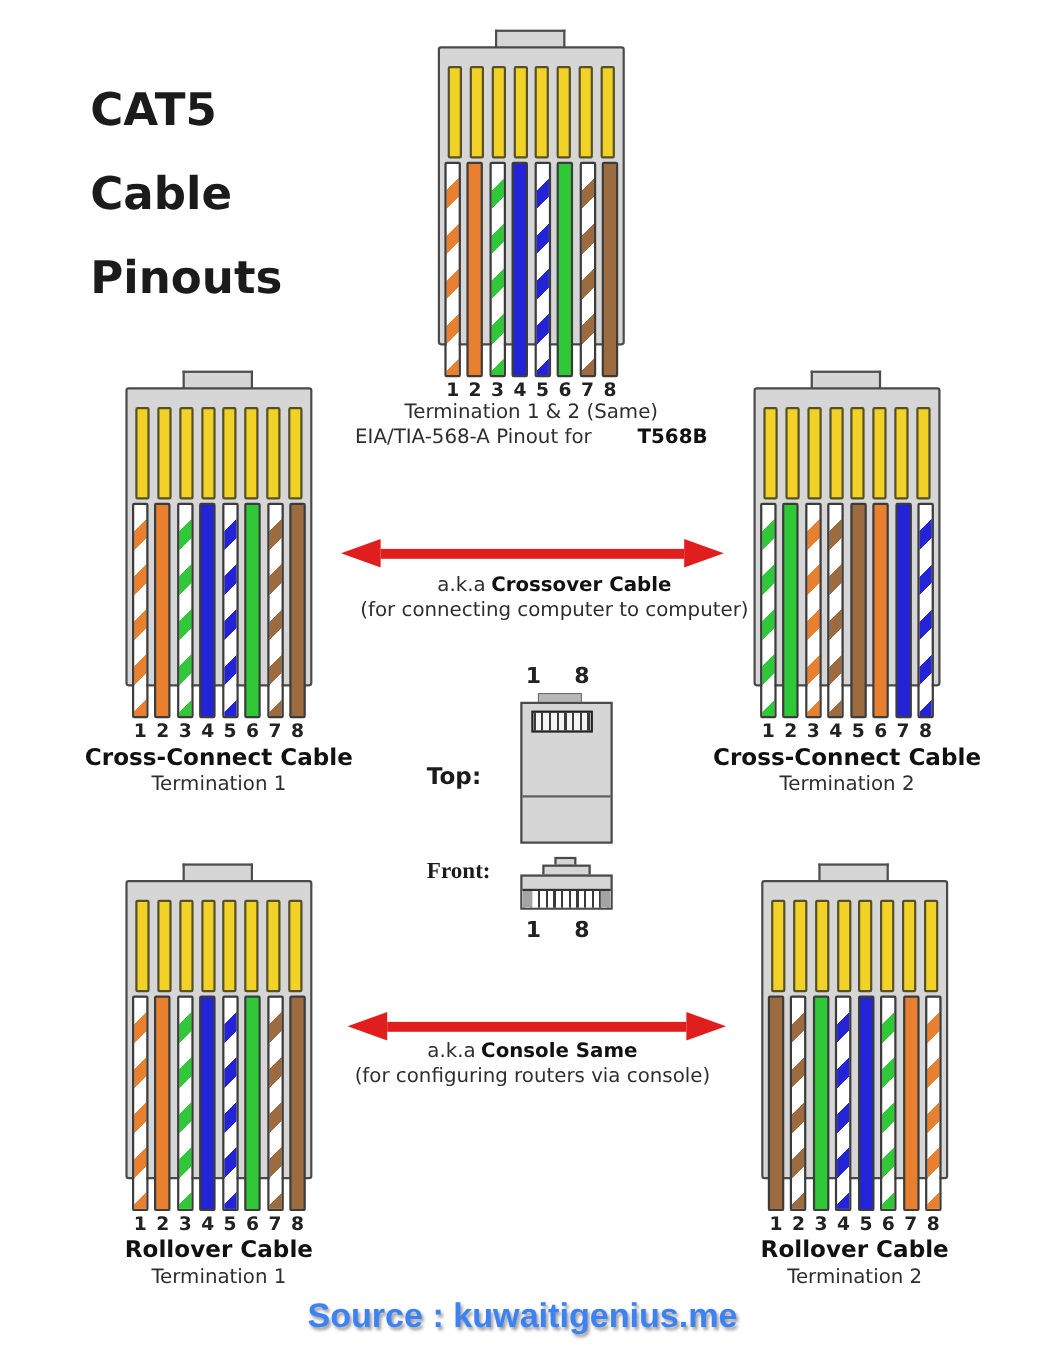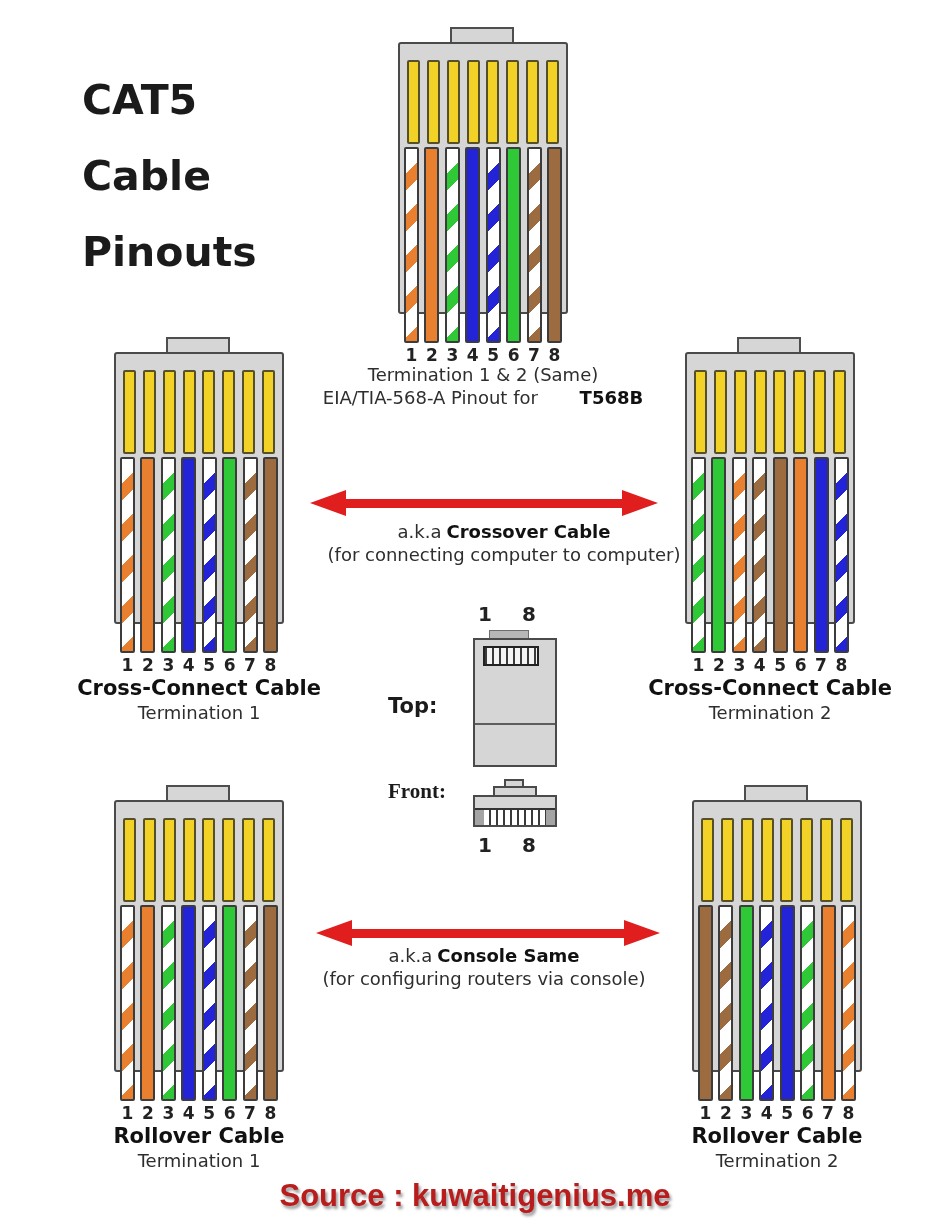--- a/index.html
+++ b/index.html
@@ -94,21 +94,21 @@
   .frontview .f-strip{position:absolute;left:0;right:0;bottom:0;height:15px;border-top:2px solid #333;
     background:repeating-linear-gradient(90deg,#3a3a3a 0 2px,#ffffff 2px 7px);}
   .frontview .f-cap{position:absolute;top:0;bottom:0;width:9px;background:#a4a4a4;}
   .frontview .f-cap.l{left:0;}
   .frontview .f-cap.r{right:0;}
 
   
   .source{
     left:0;top:1178px;width:950px;text-align:center;
     font-family:"Liberation Sans",sans-serif;
-    font-size:31px;font-weight:bold;color:#b91c1c;
+    font-size:31px;font-weight:bold;color:#3b82f6;
     text-shadow:2px 3px 3px #9c9c9c,0 0 1px #ececec;
   }
 </style>
 </head>
 <body>
 
 <div class="abs page-title">
   <div>CAT5</div>
   <div>Cable</div>
   <div>Pinouts</div>

